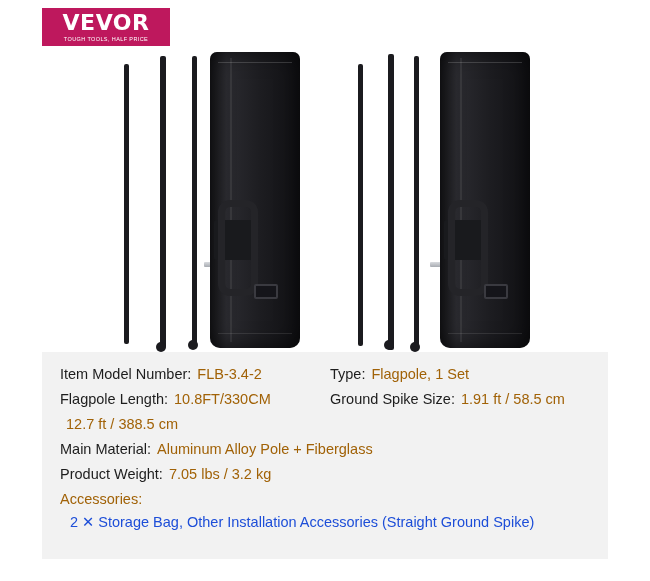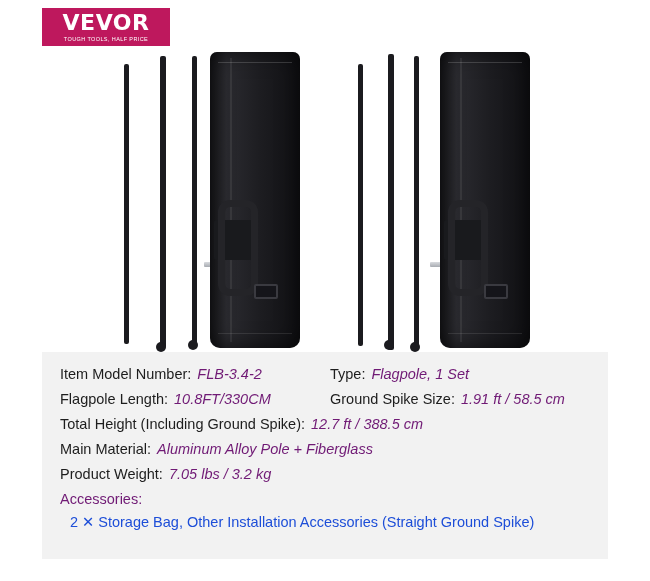--- a/index.html
+++ b/index.html
@@ -188,22 +188,22 @@
     margin-bottom: 9px;
     font-size: 14.5px;
     color: #1d1d1d;
   }
   .spec-row.cols {
     justify-content: flex-start;
   }
   .col-a { width: 270px; display: flex; align-items: flex-end; }
   .col-b { display: flex; align-items: flex-start; }
   .label { color: #1d1d1d; white-space: nowrap; }
-  .value { color: #701a75; margin-left: 6px; white-space: nowrap; font-style: italic; }
-  .accessory-head { font-size: 14.5px; color: #701a75; margin-bottom: 7px; }
+  .value { color: #a16207; margin-left: 6px; white-space: nowrap; }
+  .accessory-head { font-size: 14.5px; color: #a16207; margin-bottom: 7px; }
   .accessory-line {
     font-size: 14.5px;
     color: #1d4ed8;
     padding-left: 10px;
   }
 </style>
 </head>
 <body>
 
 <div class="page">
@@ -271,21 +271,20 @@
         <span class="label">Flagpole Length:</span>
         <span class="value">10.8FT/330CM</span>
       </div>
       <div class="col-b">
         <span class="label">Ground Spike Size:</span>
         <span class="value">1.91 ft / 58.5 cm</span>
       </div>
     </div>
 
     <div class="spec-row">
-      <span class="label">Total Height (Including Ground Spike):</span>
       <span class="value">12.7 ft / 388.5 cm</span>
     </div>
 
     <div class="spec-row">
       <span class="label">Main Material:</span>
       <span class="value">Aluminum Alloy Pole + Fiberglass</span>
     </div>
 
     <div class="spec-row">
       <span class="label">Product Weight:</span>

